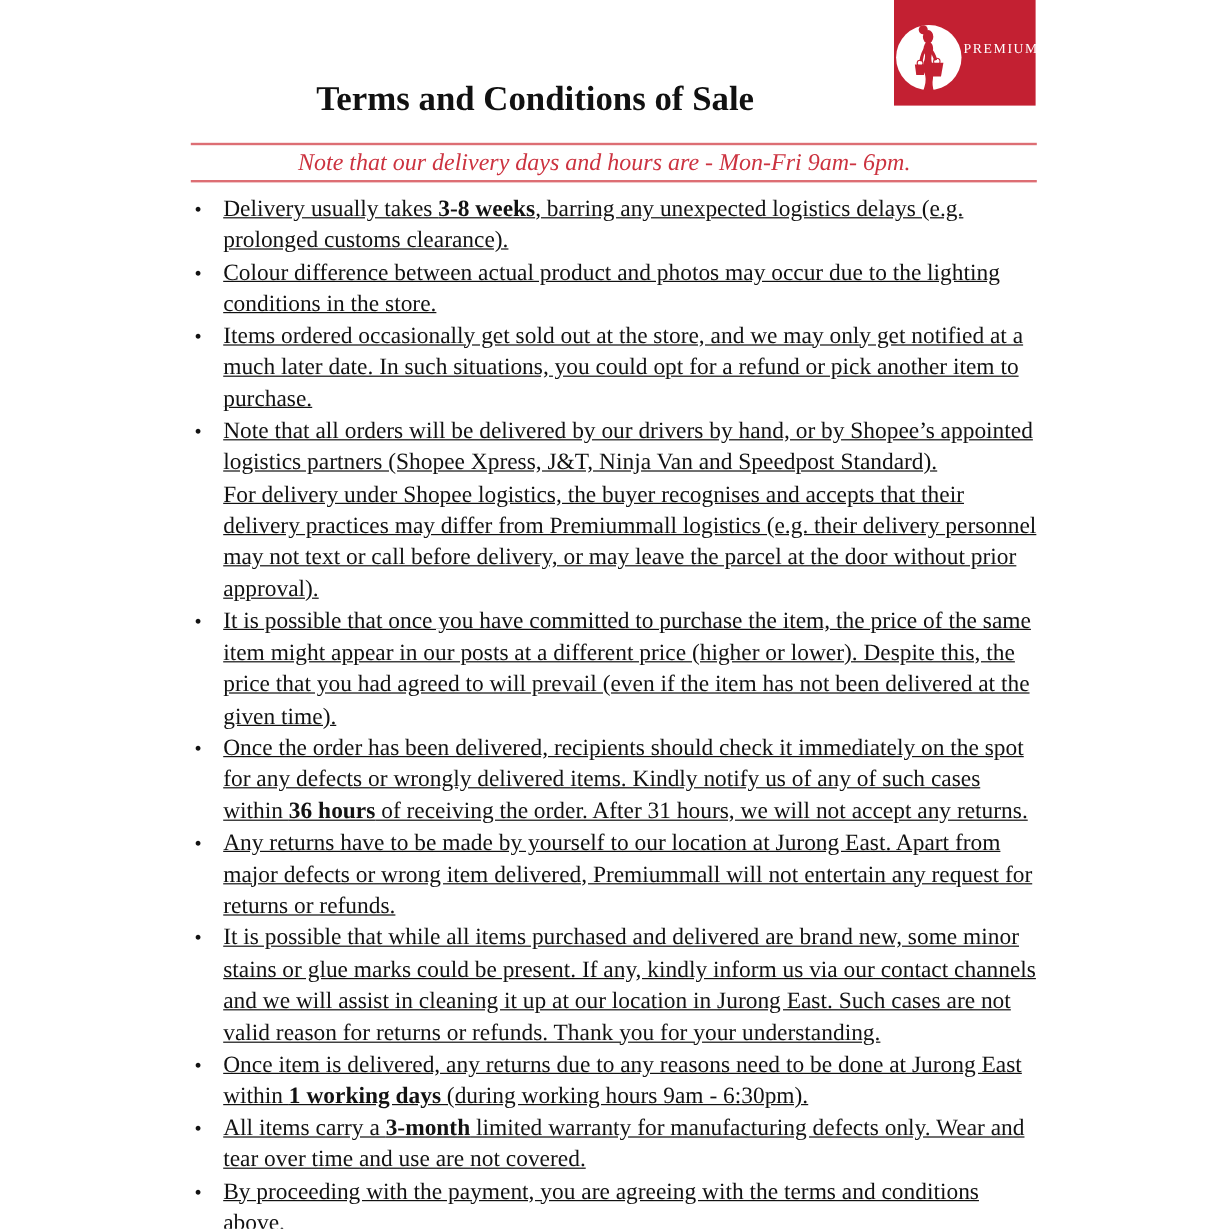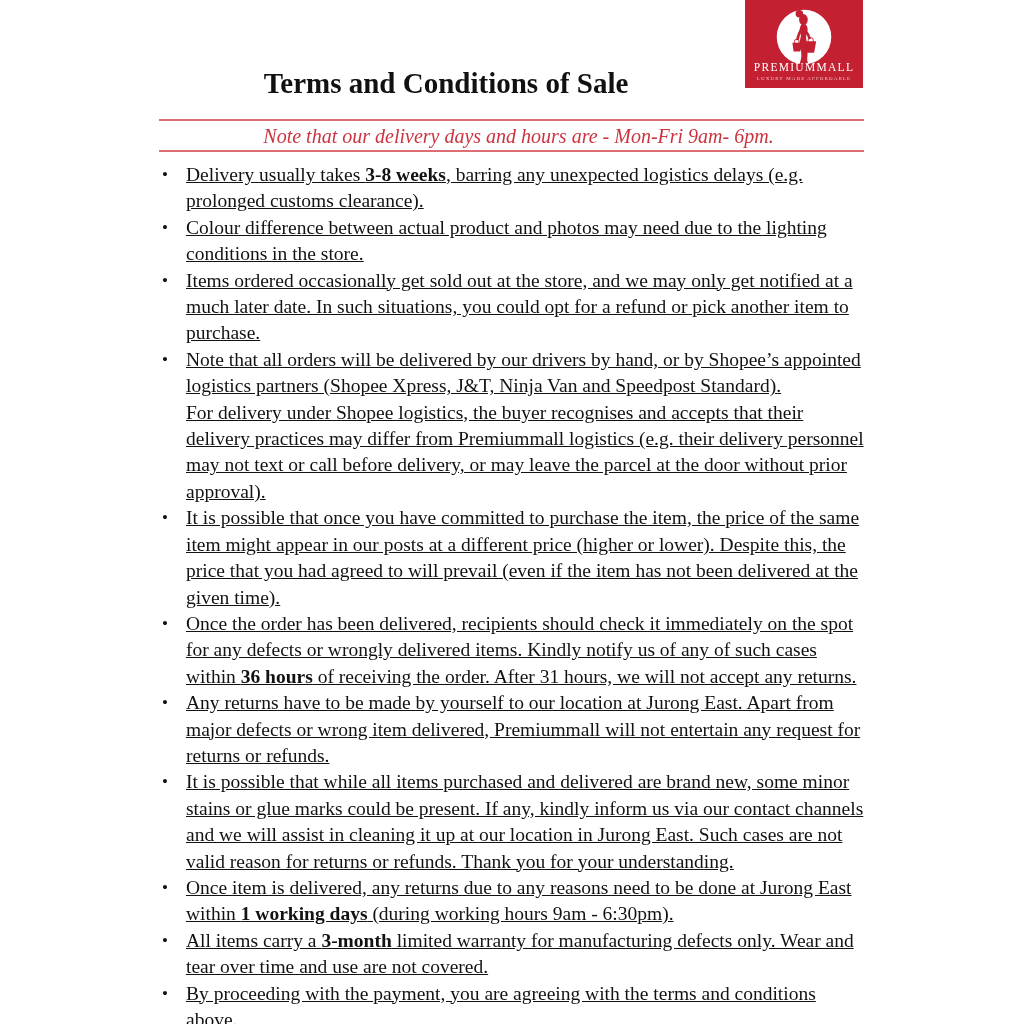--- a/index.html
+++ b/index.html
@@ -9,21 +9,21 @@
     font-family:"Liberation Serif", serif;
   }
   .page {
     position:relative; width:1024px; height:1024px;
     background:#ffffff; overflow:hidden;
   }
 
   
   .logo {
     position:absolute; left:745px; top:0; width:118px; height:88px;
-    display:flex; flex-direction:column; align-items:center;
+    display:flex; flex-direction:row; align-items:center;
   }
   .logo-emblem { margin-top:8px; }
   .logo-emblem svg { display:block; }
   .logo-brand {
     color:#ffffff; font-size:11.5px; letter-spacing:1.3px;
     line-height:1; margin-top:-4px; white-space:nowrap;
   }
   .logo-tagline {
     color:rgba(255,255,255,0.72); font-size:5px; letter-spacing:1.1px;
     line-height:1; margin-top:2px; white-space:nowrap;
@@ -36,21 +36,21 @@
     color:#111111; line-height:1.1;
   }
 
   
   .rule {
     position:absolute; left:159px; width:705px; height:2px;
   }
   .rule-top { top:119px; }
   .rule-bottom { top:150px; }
   .note {
-    position:absolute; left:166px; top:124px; width:705px;
+    position:absolute; left:151px; top:124px; width:705px;
     text-align:center; font-style:italic; font-size:20px;
     line-height:1.2;
   }
 
   
   .terms {
     position:absolute; left:150px; top:162px; width:716px;
   }
   .terms ul {
     list-style:none; margin:0; padding:0;
@@ -106,21 +106,21 @@
   <div class="rule rule-bottom" id="rule-bottom" style="background: rgb(221, 110, 116);"></div>
 
   <div class="terms">
     <ul>
         <li>
           <span class="marker">•</span>
           <div class="content"><span>Delivery usually takes </span><b>3-8 weeks</b><span>, barring any unexpected logistics delays (e.g. prolonged customs clearance).</span></div>
         </li>
         <li>
           <span class="marker">•</span>
-          <div class="content"><span>Colour difference between actual product and photos may need due to the lighting conditions in the store.</span></div>
+          <div class="content"><span>Colour difference between actual product and photos may occur due to the lighting conditions in the store.</span></div>
         </li>
         <li>
           <span class="marker">•</span>
           <div class="content"><span>Items ordered occasionally get sold out at the store, and we may only get notified at a much later date. In such situations, you could opt for a refund or pick another item to purchase.</span></div>
         </li>
         <li>
           <span class="marker">•</span>
           <div class="content"><span>Note that all orders will be delivered by our drivers by hand, or by Shopee’s appointed logistics partners (Shopee Xpress, J&amp;T, Ninja Van and Speedpost Standard).</span><br><span>For delivery under Shopee logistics, the buyer recognises and accepts that their delivery practices may differ from Premiummall logistics (e.g. their delivery personnel may not text or call before delivery, or may leave the parcel at the door without prior approval).</span></div>
         </li>
         <li>

